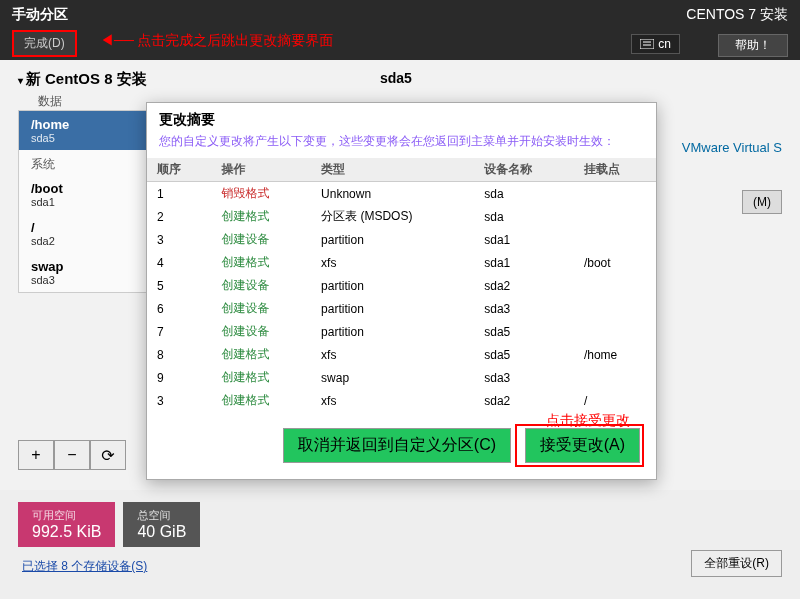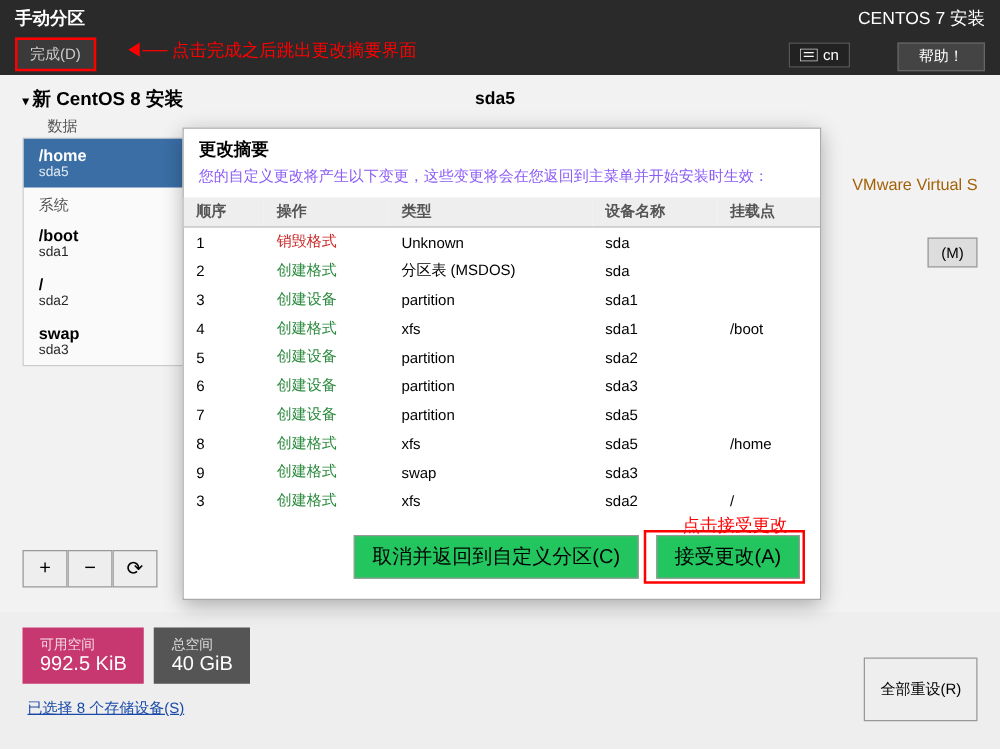--- a/index.html
+++ b/index.html
@@ -16,21 +16,21 @@
   .inst-title { font-weight: bold; font-size: 15px; margin-bottom: 4px; }
   .inst-title::before { content: "▾ "; font-size: 10px; }
   .data-label { font-size: 12px; padding-left: 20px; color: #555; }
   .part-list { border: 1px solid #ccc; background: #fafafa; width: 280px; }
   .part-item { padding: 6px 12px; }
   .part-item.selected { background: #3a6ea5; color: #fff; }
   .part-item .name { font-weight: bold; font-size: 13px; }
   .part-item .dev { font-size: 11px; color: inherit; opacity: .85; }
   .sys-label { font-size: 12px; color: #555; padding: 6px 12px 2px 12px; }
   .right-dev { position: absolute; left: 380px; top: 10px; font-weight: bold; font-size: 14px; }
-  .right-dev2 { position: absolute; right: 18px; top: 80px; font-size: 13px; color: #a16207; }
+  .right-dev2 { position: absolute; right: 18px; top: 80px; font-size: 13px; color: #0369a1; }
   .btn-m { position: absolute; right: 18px; top: 130px; border: 1px solid #999; background: #ddd; padding: 4px 10px; font-size: 12px; cursor: pointer; }
   .btn-row { position: absolute; left: 18px; top: 380px; display: flex; gap: 0; }
   .btn-row button { width: 36px; height: 30px; border: 1px solid #999; background: #eee; font-size: 16px; cursor: pointer; }
   .modal { position: absolute; left: 146px; top: 102px; width: 511px; background: #fff; border: 1px solid #aaa; box-shadow: 0 4px 16px rgba(0,0,0,.3); z-index: 10; }
   .modal-title { font-weight: bold; font-size: 14px; padding: 8px 12px 4px 12px; }
   .modal-desc { font-size: 12px; padding: 0 12px 8px 12px; color: #8b5cf6; }
   .modal table { width: 100%; border-collapse: collapse; font-size: 12px; }
   .modal th, .modal td { text-align: left; padding: 3px 10px; white-space: nowrap; }
   .modal th { color: #555; border-bottom: 1px solid #ccc; background: #eee; }
   .op-destroy { color: #c92a2a; }
@@ -38,21 +38,21 @@
   .modal-btns { text-align: right; padding: 12px; }
   .modal-btns button { border: 1px solid #999; background: #22c55e; padding: 6px 14px; font-size: 16px; margin-left: 6px; cursor: pointer; }
   .accept-btn-wrap { display: inline-block; border: 2px solid red; padding: 2px; }
   .annot2 { position: absolute; left: 546px; top: 412px; color: red; font-size: 14px; z-index: 11; }
   .bottom { position: absolute; left: 0; bottom: 52px; width: 100%; padding: 0 18px; display: flex; gap: 8px; align-items: center; }
   .space-box { background: #555; color: #ffffff; padding: 6px 14px; font-size: 12px; }
   .space-box .lbl { font-size: 11px; opacity: .8; }
   .space-box .val { font-size: 16px; }
   .space-box.pink { background: #c83870; }
   .sel-link { color: #1a4aa8; text-decoration: underline; margin-left: 4px; font-size: 12px; position: absolute; left: 18px; bottom: 24px; cursor: pointer; }
-  .reset-btn { position: absolute; right: 18px; bottom: 22px; border: 1px solid #999; background: #eee; padding: 16px 12px; font-size: 12px; cursor: pointer; }
+  .reset-btn { position: absolute; right: 18px; bottom: 22px; border: 1px solid #999; background: #eee; padding: 4px 12px; font-size: 12px; cursor: pointer; }
   svg { vertical-align: middle; }
 </style>
 </head>
 <body>
 
 <div class="topbar">
   <div class="topbar-title">手动分区</div>
   <button class="done-btn">完成(D)</button>
   <div class="annot1"><span class="arrow1">◀──</span> <span>点击完成之后跳出更改摘要界面</span></div>
   <div class="top-right-title">CENTOS 7 安装</div>

